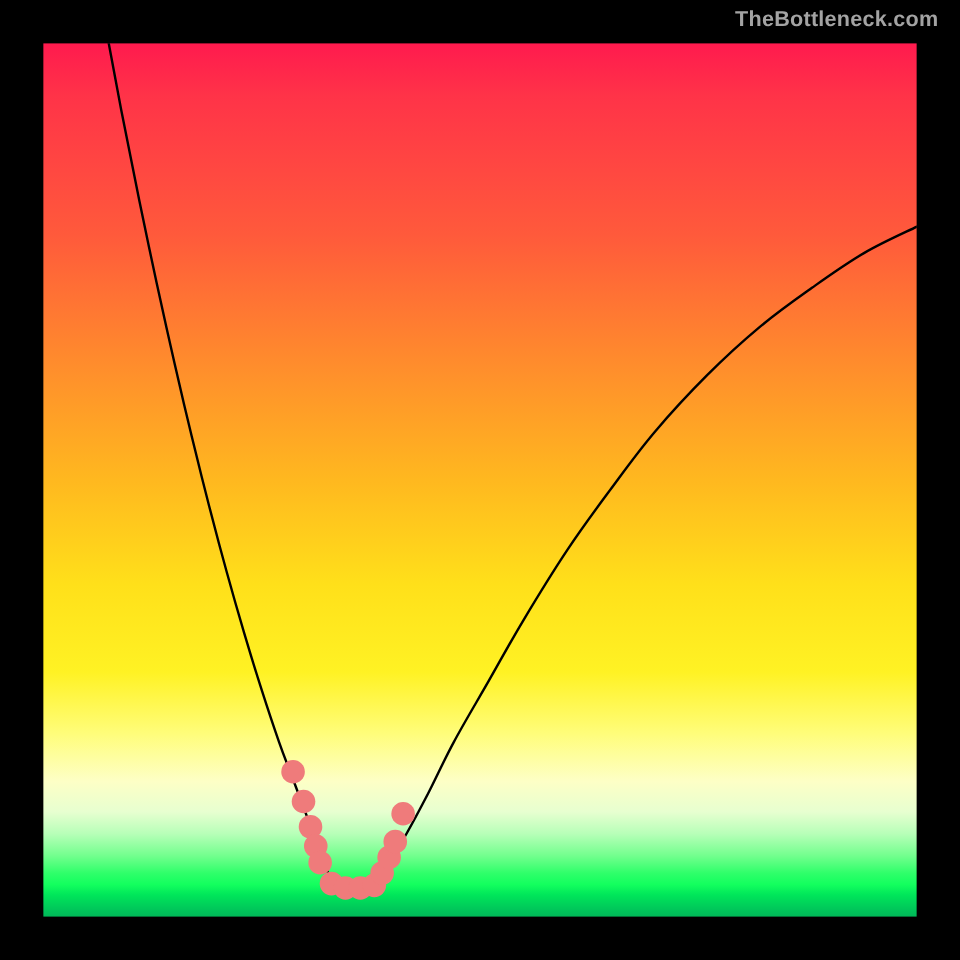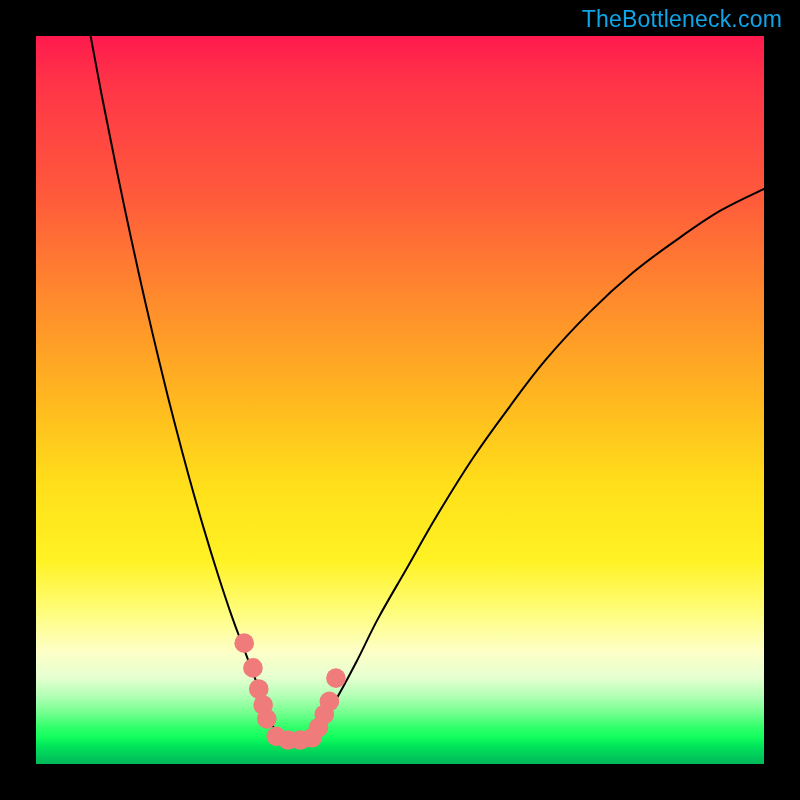--- a/index.html
+++ b/index.html
@@ -3,23 +3,23 @@
 <meta charset="utf-8">
 <style>
   * { margin: 0; padding: 0; box-sizing: border-box; }
   html, body { width: 800px; height: 800px; background: #000; overflow: hidden; }
   .container { position: relative; width: 800px; height: 800px; background: #000; }
   .watermark {
     position: absolute;
     top: 6px;
     right: 18px;
     font-family: Arial, Helvetica, sans-serif;
-    font-size: 23px;
-    color: #0ea5e9;
-    font-weight: 400;
+    font-size: 18px;
+    color: #a3a3a3;
+    font-weight: 700;
     letter-spacing: 0.2px;
     z-index: 10;
   }
   .plot-frame {
     position: absolute;
     left: 36px;
     top: 36px;
     width: 728px;
     height: 728px;
     overflow: hidden;

